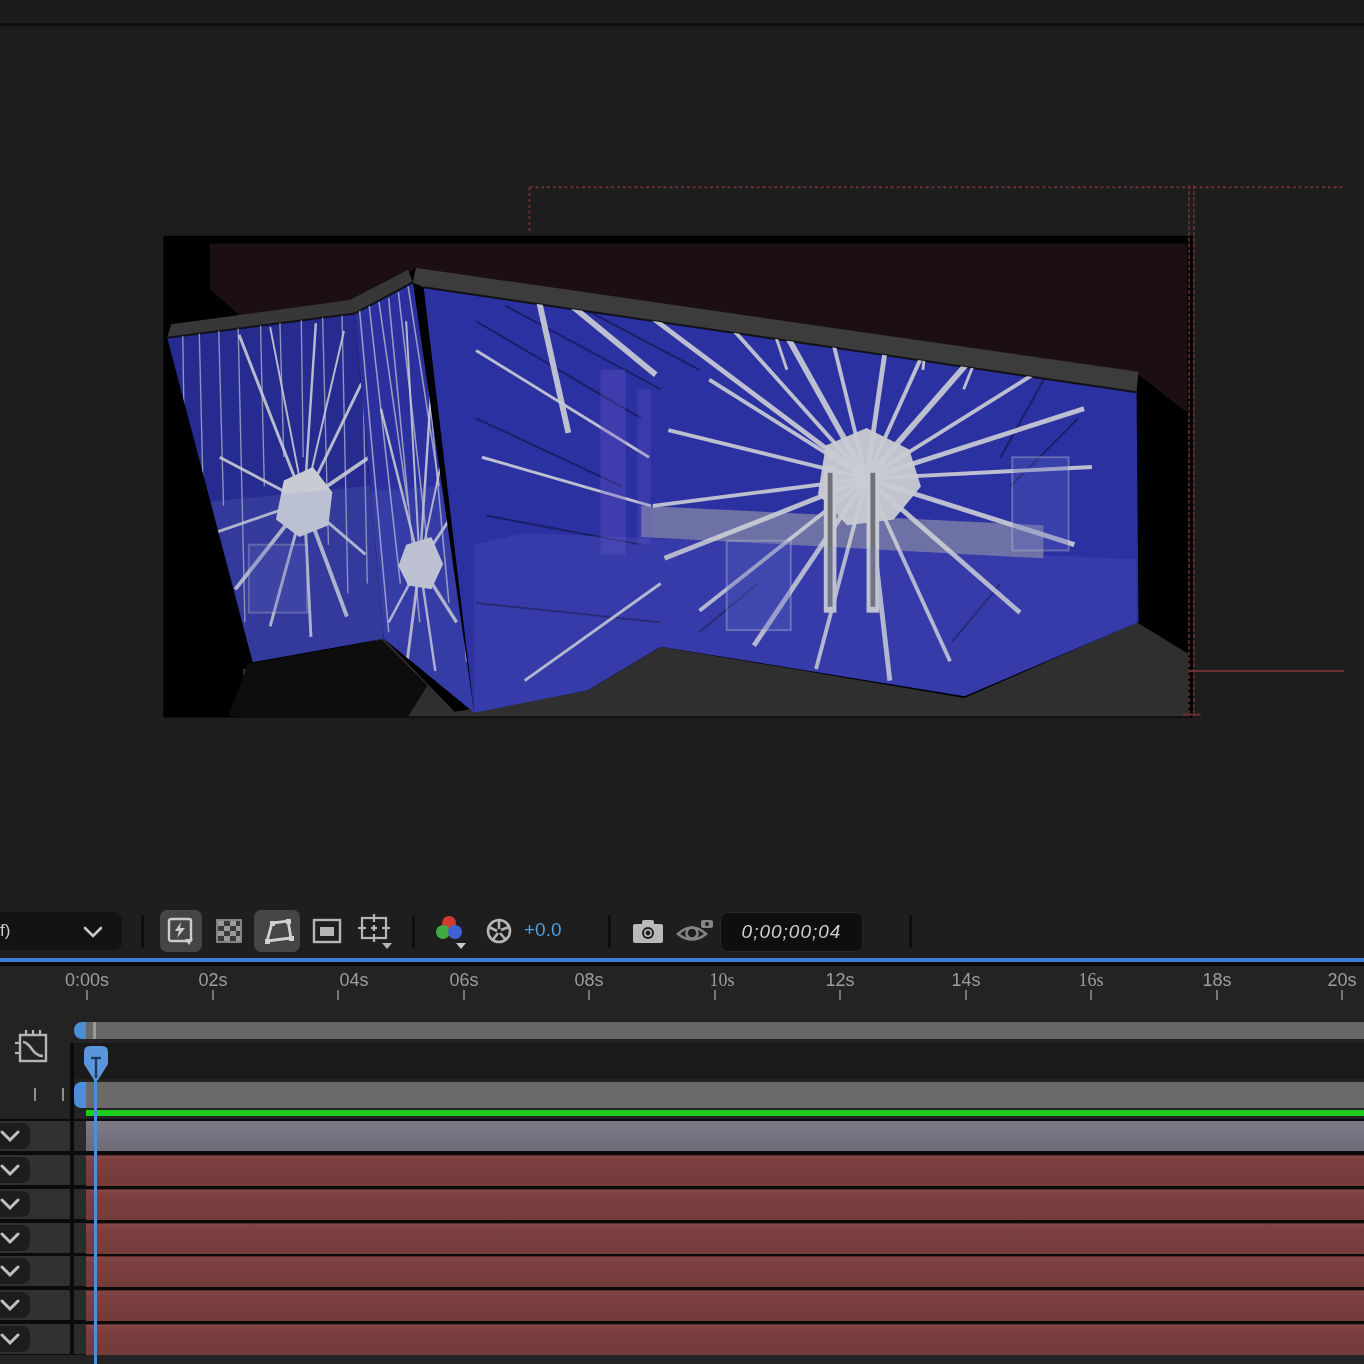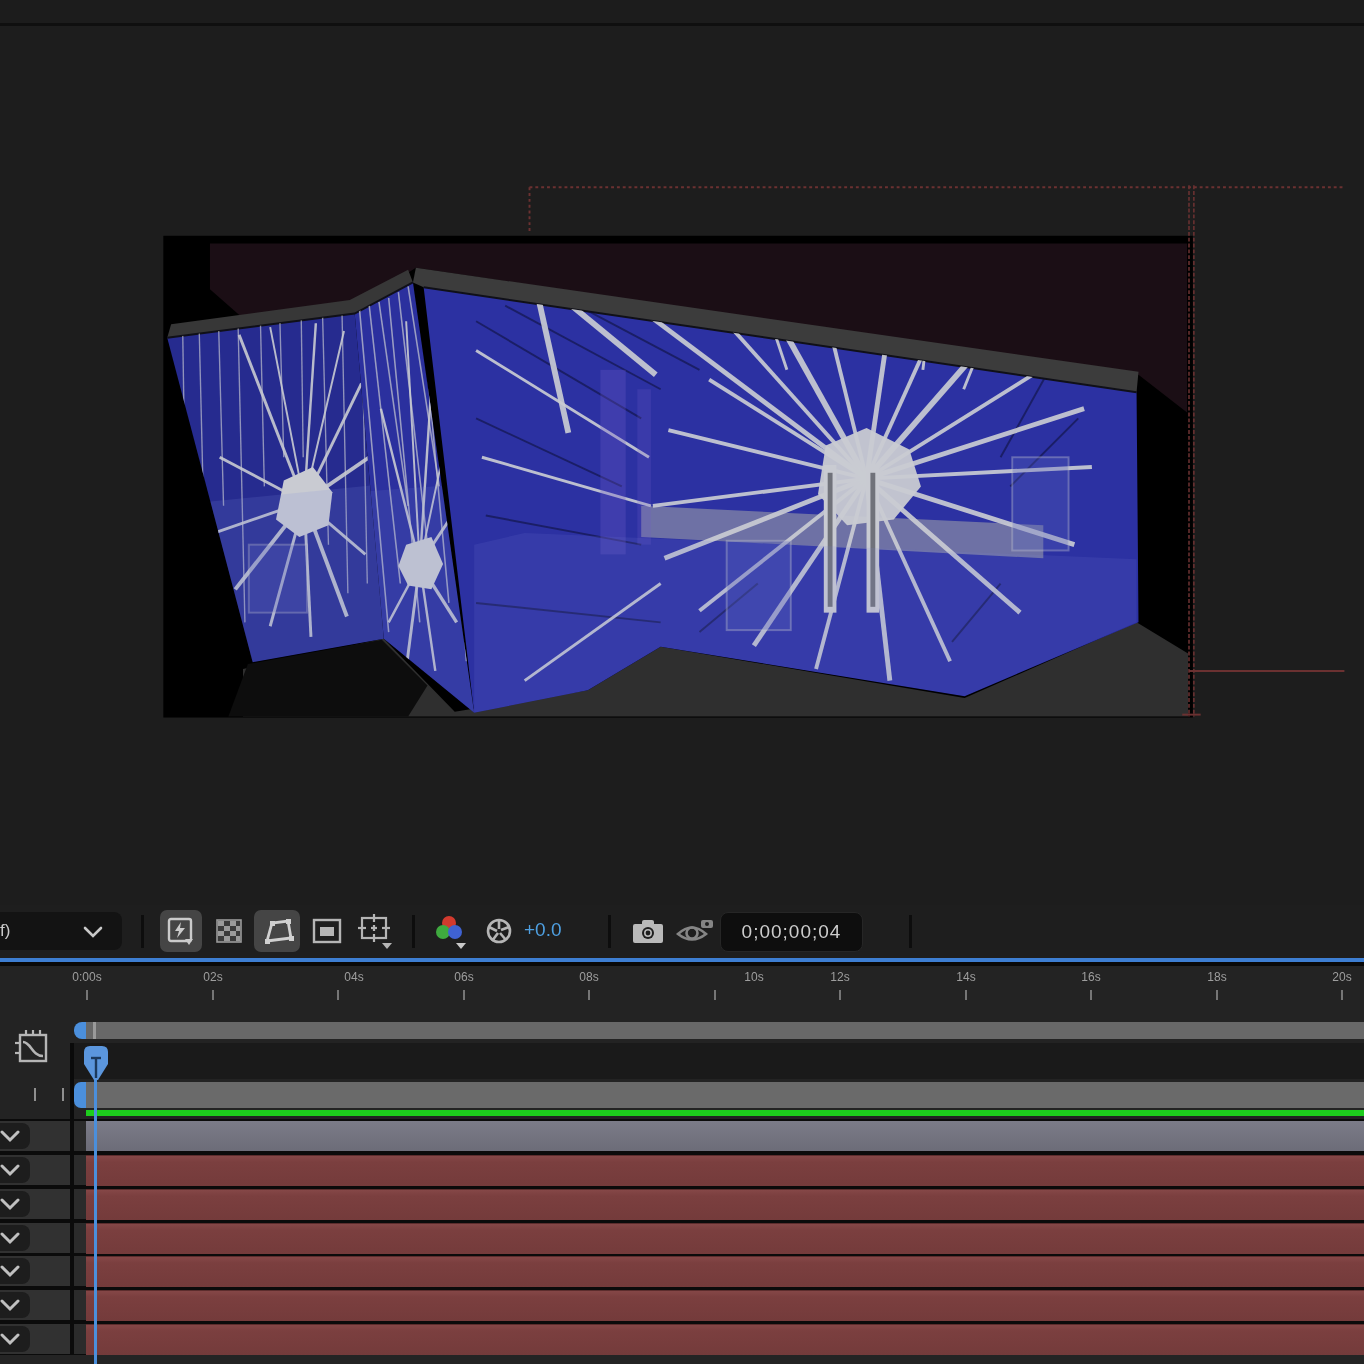--- a/index.html
+++ b/index.html
@@ -15,28 +15,28 @@
   #comp-toolbar{left:0;top:905px;width:1364px;height:53px;background:#1e1e1e;}
   .tb-sep{position:absolute;top:10px;width:3px;height:33px;background:#0d0d0d;}
   .tb-btn{position:absolute;top:5px;height:42px;border-radius:7px;display:flex;
           align-items:center;justify-content:center;}
   .tb-btn.active{background:#454545;}
   #res-dropdown{position:absolute;left:-18px;top:7px;width:140px;height:38px;background:#131313;
                 border-radius:8px;display:flex;align-items:center;}
   #res-dropdown .lbl{color:#c9c9c9;font-size:17px;padding-left:18px;}
   #exposure-value{position:absolute;left:524px;top:14px;color:#4e9fe0;font-size:19px;}
   #timecode-box{position:absolute;left:720px;top:7px;width:141px;height:38px;background:#0e0e0e;
-                border-radius:8px;border:1px solid #262626;display:flex;align-items:center;justify-content:center;}
+                border-radius:8px;border:1px solid #262626;display:flex;align-items:center;justify-content:center;font-style:italic;}
   #timecode-box span{color:#cdcdcd;font-size:19px;letter-spacing:1px;}
   #accent-line{left:0;top:958px;width:1364px;height:4px;background:#3d7ed2;}
   #accent-under{left:0;top:962px;width:1364px;height:4px;background:#090909;}
   
   #timeline-panel{left:0;top:966px;width:1364px;height:398px;background:#232323;}
   #ruler-band{position:absolute;left:74px;top:77px;width:1290px;height:36px;background:#1a1a1a;}
-  .ruler-label{position:absolute;top:4px;width:60px;text-align:center;color:#9e9e9e;font-size:12px;}
+  .ruler-label{position:absolute;top:4px;width:60px;text-align:center;color:#9e9e9e;font-size:18px;}
   .ruler-tick{position:absolute;top:24px;width:2px;height:10px;background:#757575;}
   #wa-top-bar{position:absolute;left:86px;top:56px;width:1278px;height:17px;background:#686868;}
   #wa-top-cap{position:absolute;left:74px;top:56px;width:13px;height:17px;background:#4b8fdc;border-radius:8px 0 0 8px;}
   #wa-top-tick{position:absolute;left:93px;top:56px;width:3px;height:17px;background:#9a9a9a;}
   #wa-bot-bar{position:absolute;left:86px;top:116px;width:1278px;height:26px;background:#6a6a6a;}
   #wa-bot-cap{position:absolute;left:74px;top:116px;width:13px;height:26px;background:#4b8fdc;border-radius:7px 0 0 7px;}
   #green-line{position:absolute;left:86px;top:144px;width:1278px;height:6px;background:#1dcd1d;}
   #rows-region{position:absolute;left:0;top:153px;width:1364px;height:236px;background:#0b0b0b;}
   #rows-bottom-strip{position:absolute;left:0;top:389px;width:1364px;height:9px;background:#242424;}
   .tl-row{position:absolute;left:0;width:1364px;height:30px;}
@@ -350,24 +350,24 @@
     <div id="wa-top-cap"></div>
     <div id="wa-top-bar"></div>
     <div id="wa-top-tick"></div>
 
     <div id="ruler-band"></div>
     <span class="ruler-label" style="left:57px;">0:00s</span>
     <span class="ruler-label" style="left:183px;">02s</span>
     <span class="ruler-label" style="left:324px;">04s</span>
     <span class="ruler-label" style="left:434px;">06s</span>
     <span class="ruler-label" style="left:559px;">08s</span>
-    <span class="ruler-label" style="left:724px;">10s</span>
+    <span class="ruler-label" style="left:692px;font-family:Liberation Serif, serif;">10s</span>
     <span class="ruler-label" style="left:810px;">12s</span>
     <span class="ruler-label" style="left:936px;">14s</span>
-    <span class="ruler-label" style="left:1061px;">16s</span>
+    <span class="ruler-label" style="left:1061px;font-family:Liberation Serif, serif;">16s</span>
     <span class="ruler-label" style="left:1187px;">18s</span>
     <span class="ruler-label" style="left:1312px;">20s</span>
     <div class="ruler-tick" style="left:86px;"></div>
     <div class="ruler-tick" style="left:212px;"></div>
     <div class="ruler-tick" style="left:337px;"></div>
     <div class="ruler-tick" style="left:463px;"></div>
     <div class="ruler-tick" style="left:588px;"></div>
     <div class="ruler-tick" style="left:714px;"></div>
     <div class="ruler-tick" style="left:839px;"></div>
     <div class="ruler-tick" style="left:965px;"></div>

